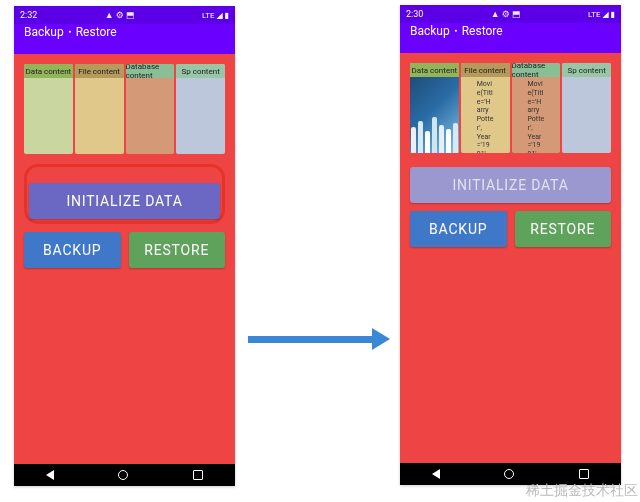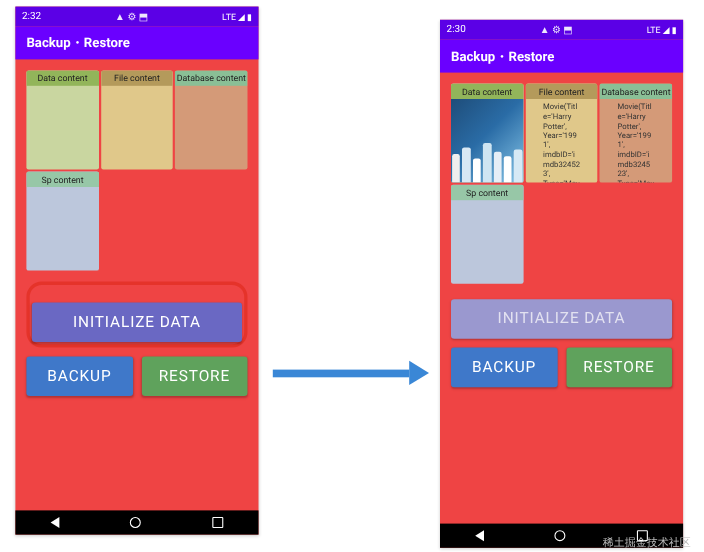--- a/index.html
+++ b/index.html
@@ -1,24 +1,24 @@
 <!DOCTYPE html>
 <html><head>
 <meta charset="utf-8">
 <style>
   html,body{margin:0;padding:0;background:#fff;font-family:Roboto,Arial,sans-serif;font-size:10px;color:#222}
   .stage{position:relative;width:640px;height:502px;background:#fff;overflow:hidden}
   .phone{position:absolute;width:221px;height:480px;background:#ef4444;box-shadow:0 1px 3px rgba(0,0,0,.2)}
   .phone.left{left:14px;top:6px}
-  .phone.right{left:400px;top:18px}
+  .phone.right{left:400px;top:5px}
   .statusbar{height:18px;background:#5b00e6;color:#fff;display:flex;align-items:center;justify-content:space-between;padding:0 6px;font-size:9px}
   .status-right{display:flex;gap:4px;align-items:center;font-size:8px}
-  .appbar{height:30px;background:#6a00ff;color:#fff;display:flex;align-items:center;padding:0 10px;font-size:12px;font-weight:700}
+  .appbar{height:30px;background:#6a00ff;color:#fff;display:flex;padding:0 10px;font-size:12px;font-weight:400}
   .content{padding:10px 10px 0 10px}
-  .grid{display:grid;grid-template-columns:1fr 1fr 1fr;gap:2px}
+  .grid{display:grid;grid-template-columns:1fr 1fr 1fr 1fr;gap:2px}
   .card{height:90px;border-radius:2px;box-sizing:border-box;padding:0;overflow:hidden;position:relative}
   .card .cap{position:absolute;top:0;left:0;right:0;height:14px;display:flex;align-items:center;justify-content:center;font-size:8px;color:#222}
   .card .body{position:absolute;top:14px;left:0;right:0;bottom:0;padding:3px 16px;font-size:7px;line-height:1.25;color:#333;word-break:break-word}
   .c-data{background:#c9d6a0}.c-data .cap{background:#92b55a}
   .c-file{background:#e0c88a}.c-file .cap{background:#b49a5b}
   .c-db{background:#d49a78}.c-db .cap{background:#8abf96}
   .c-sp{background:#bcc7dc}.c-sp .cap{background:#97c7a7}
   .btn{display:flex;align-items:center;justify-content:center;height:36px;border-radius:3px;color:#fff;font-size:14px;letter-spacing:.8px;box-shadow:0 1px 2px rgba(0,0,0,.25)}
   .btn-init{background:#6a68c3;margin-top:14px}
   .btn-init.dis{background:#9a98cf;color:#e2e1f0}
@@ -28,21 +28,21 @@
   .highlight{border:3px solid #e5332a;border-radius:14px;padding:2px}
   .arrow{position:absolute;left:248px;top:328px;width:142px;height:22px;display:flex;align-items:center}
   .arrow-line{flex:1;height:7px;background:#3a87d6}
   .arrow-head{width:0;height:0;border-top:11px solid transparent;border-bottom:11px solid transparent;border-left:18px solid #3a87d6}
   .navbar{position:absolute;bottom:0;left:0;right:0;height:22px;background:#000;color:#fff;display:flex;align-items:center;justify-content:space-around;font-size:10px}
   .nav-back{width:0;height:0;border-top:5px solid transparent;border-bottom:5px solid transparent;border-right:8px solid #fff}
   .nav-home{width:8px;height:8px;border:1.3px solid #fff;border-radius:50%}
   .nav-recent{width:8px;height:8px;border:1.3px solid #fff;border-radius:1px}
   .pic{position:absolute;top:14px;left:0;right:0;bottom:0;background:linear-gradient(135deg,#1e4d7a 0%,#2a6ca6 45%,#87c6e8 100%);display:flex;align-items:flex-end}
   .fig{width:8px;margin:0 1px;border-radius:2px 2px 0 0}
-  .watermark{position:absolute;right:12px;bottom:2px;font-size:10px;color:#bbb}
+  .watermark{position:absolute;right:2px;bottom:2px;font-size:14px;color:#bbb}
 </style>
 </head>
 <body>
 
 <div class="stage">
 
   <div class="phone left">
     <div class="statusbar">
       <span>2:32</span>
       <span style="opacity:.9">▲ ⚙ ⬒</span>

